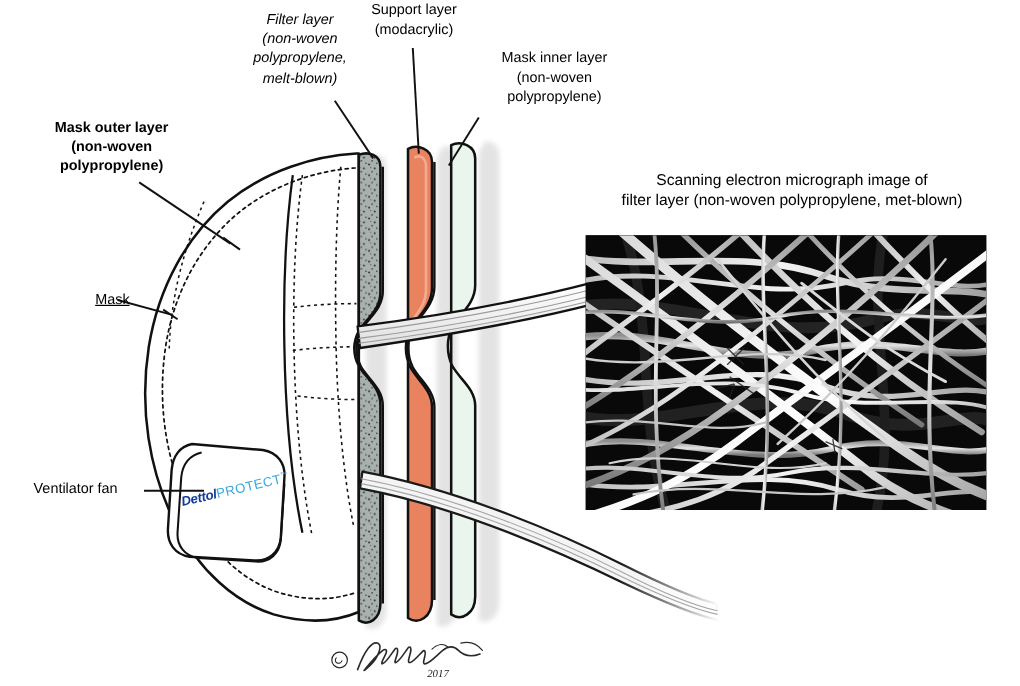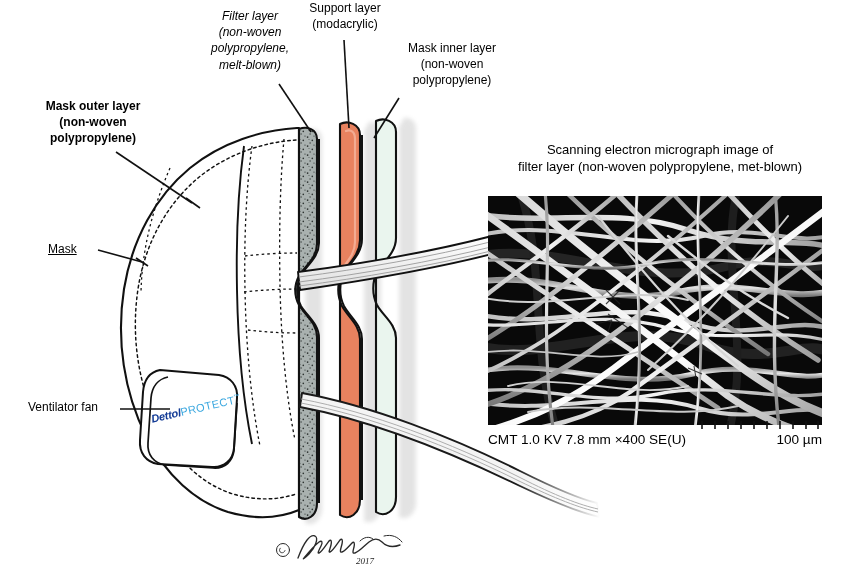--- a/index.html
+++ b/index.html
@@ -25,22 +25,22 @@
     line-height: 16.2px;
     color: #000;
     white-space: pre;
     text-align: center;
   }
 
   
   #label-mask-outer   { left: 18px;  top: 98px;  width: 150px; font-weight: bold; }
   #label-filter       { left: 186px; top: 8px;  width: 128px; font-style: italic; }
   #label-support      { left: 282px; top: 0px;   width: 126px; }
-  #label-inner        { left: 382px; top: 40px;  width: 140px; }
-  #label-mask         { left: 48px;  top: 241px; width: 60px;  text-align: left; text-decoration: underline; }
+  #label-inner        { left: 392px; top: 40px;  width: 140px; }
+  #label-mask         { left: 48px;  top: 241px; width: 60px;  text-align: right; text-decoration: underline; }
   #label-fan          { left: 8px;   top: 399px; width: 110px; text-align: center; }
 
   #sem-caption {
     position: absolute;
     left: 480px; top: 141px;
     width: 360px;
     font-size: 13px;
     line-height: 17px;
     text-align: center;
     white-space: pre;
@@ -380,38 +380,20 @@
         <g stroke="#202020" fill="none" stroke-width="1.1" opacity="0.85">
           <path d="M118,94 L132,108 M132,94 L118,108"></path>
           <path d="M120,118 L140,132"></path>
           <path d="M108,128 L124,124 M124,124 L120,136"></path>
           <path d="M200,172 L214,178 M206,170 L208,182"></path>
         </g>
       </svg>
     </div>
   </div>
 
-  <div id="sem-scalebar-row">
-    <svg id="sem-ticks" width="120" height="8" viewBox="0 0 120 8">
-      <g stroke="#111" stroke-width="1.6">
-        <line x1="2" y1="0" x2="2" y2="8"></line>
-        <line x1="15" y1="0" x2="15" y2="8"></line>
-        <line x1="28" y1="0" x2="28" y2="8"></line>
-        <line x1="41" y1="0" x2="41" y2="8"></line>
-        <line x1="54" y1="0" x2="54" y2="8"></line>
-        <line x1="67" y1="0" x2="67" y2="8"></line>
-        <line x1="80" y1="0" x2="80" y2="8"></line>
-        <line x1="93" y1="0" x2="93" y2="8"></line>
-        <line x1="106" y1="0" x2="106" y2="8"></line>
-        <line x1="118" y1="0" x2="118" y2="8"></line>
-      </g>
-    </svg>
-    <div id="sem-info-text">CMT 1.0 KV 7.8 mm ×400 SE(U)</div>
-    <div id="sem-scale-label">100 µm</div>
-  </div>
 
   <svg id="signature" width="150" height="42" viewBox="0 0 150 42">
     <g fill="none" stroke="#2a2a2a" stroke-width="1.1" stroke-linecap="round">
       <circle cx="9" cy="22" r="6.5" stroke-width="1"></circle>
       <path d="M6.2,20.2 C5,21.6 5.2,24 7.2,24.6 C9,25.1 10.6,24 11,22.6" stroke-width="0.9"></path>
       <path d="M24,30 C30,14 36,6 41,8 C45,10 41,20 35,26 C31,30 28,32 30,30
                C34,25 40,18 45,14 C48,12 49,14 47,18 C45,22 43,26 45,25
                C48,24 52,17 55,13 C57,11 58,13 57,17 C56,21 54,25 56,24
                C59,23 63,16 66,12 C68,10 69,12 68,16 C67,20 65,25 68,24
                C71,23 75,18 78,15 C80,13 81,15 80,19 C79,23 78,26 81,25

